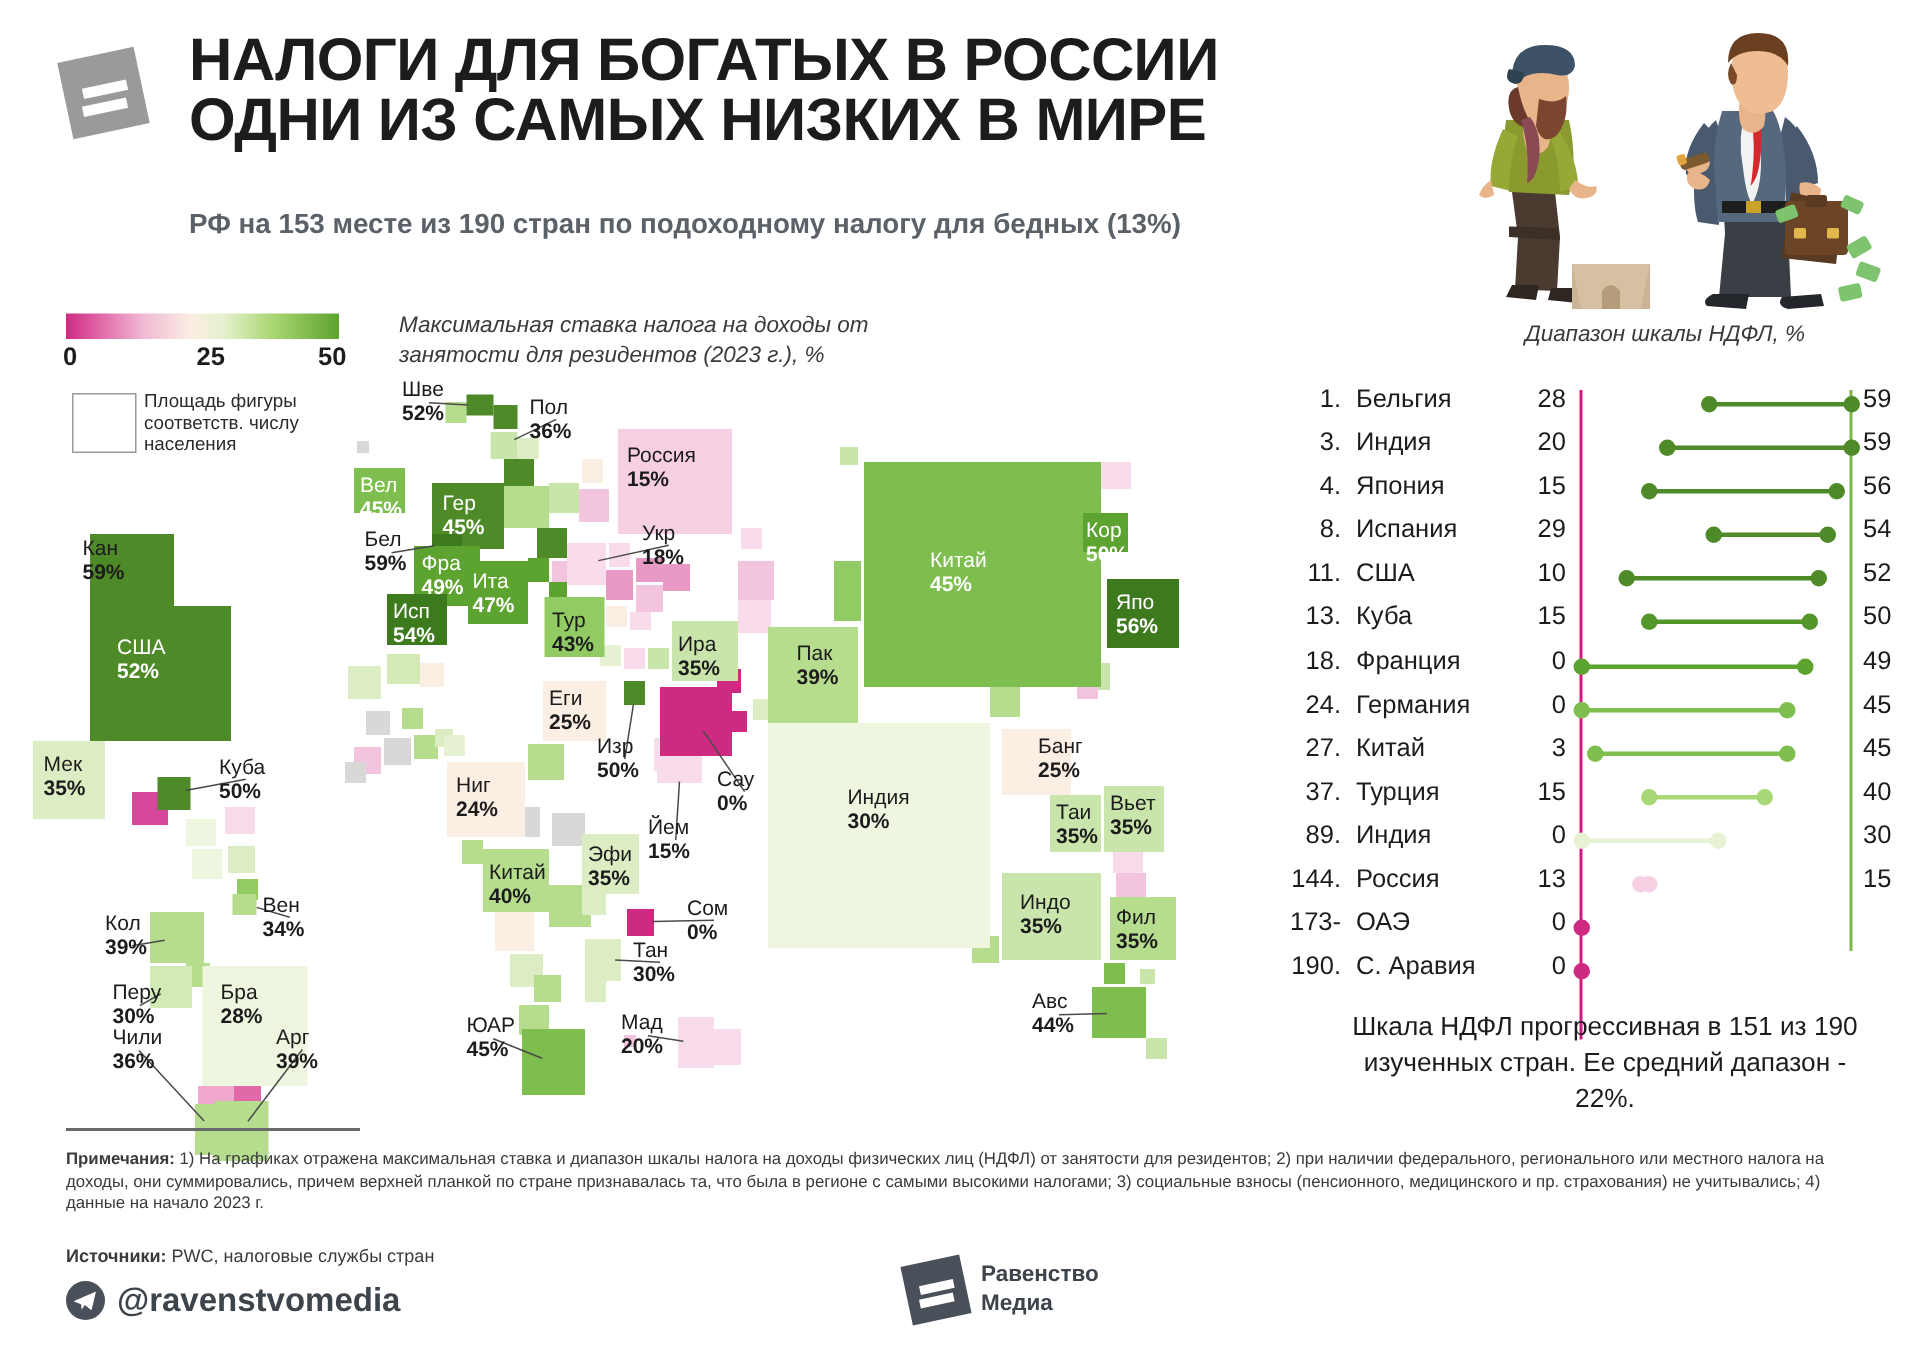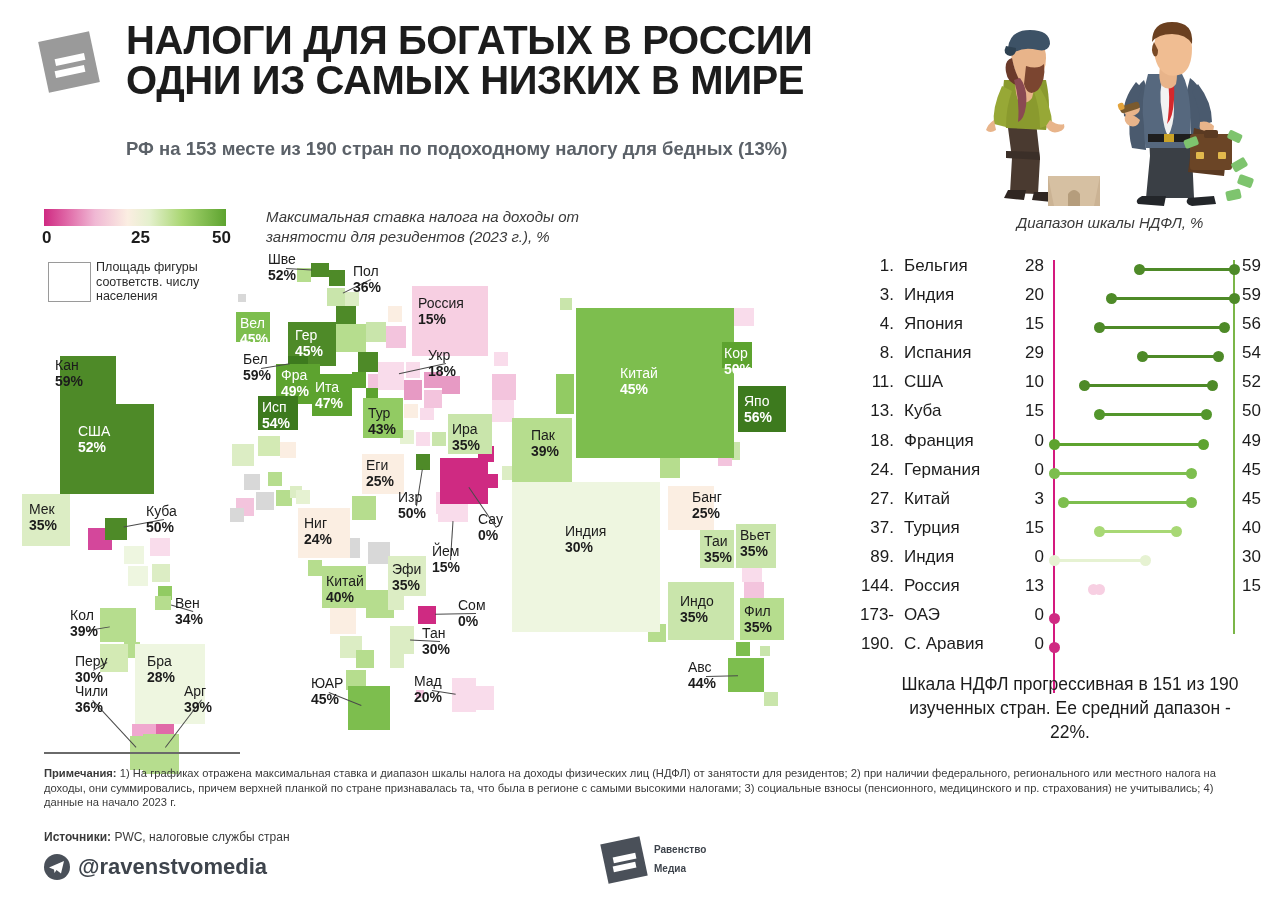--- a/index.html
+++ b/index.html
@@ -84,21 +84,21 @@
 
   #tg{left:44px;top:852px;}
   #tg-icon{position:absolute;left:0;top:2px;width:26px;height:26px;border-radius:50%;background:#4a5059;}
   #tg-handle{position:absolute;left:34px;top:2px;font-size:22px;font-weight:bold;color:#3e444c;}
 
   #brand{left:604px;top:838px;width:180px;height:48px;}
   #brand .sq{position:absolute;left:0;top:2px;width:40px;height:40px;background:#4a5059;transform:rotate(-12deg);}
   #brand .bar{position:absolute;background:#ffffff;width:23px;height:5.5px;left:9px;transform:rotate(-12deg);}
   #brand .bar.b1{top:17px;}
   #brand .bar.b2{top:26px;}
-  #brand .txt{position:absolute;left:50px;top:2px;font-size:10px;line-height:19px;font-weight:bold;color:#3e444c;}
+  #brand .txt{position:absolute;left:50px;top:2px;font-size:15px;line-height:19px;font-weight:bold;color:#3e444c;}
 </style>
 </head>
 <body>
 
 <div class="abs" id="logo-mark">
   <div class="sq"></div>
     <div class="bar b1"></div>
     <div class="bar b2"></div>
 </div>
 

